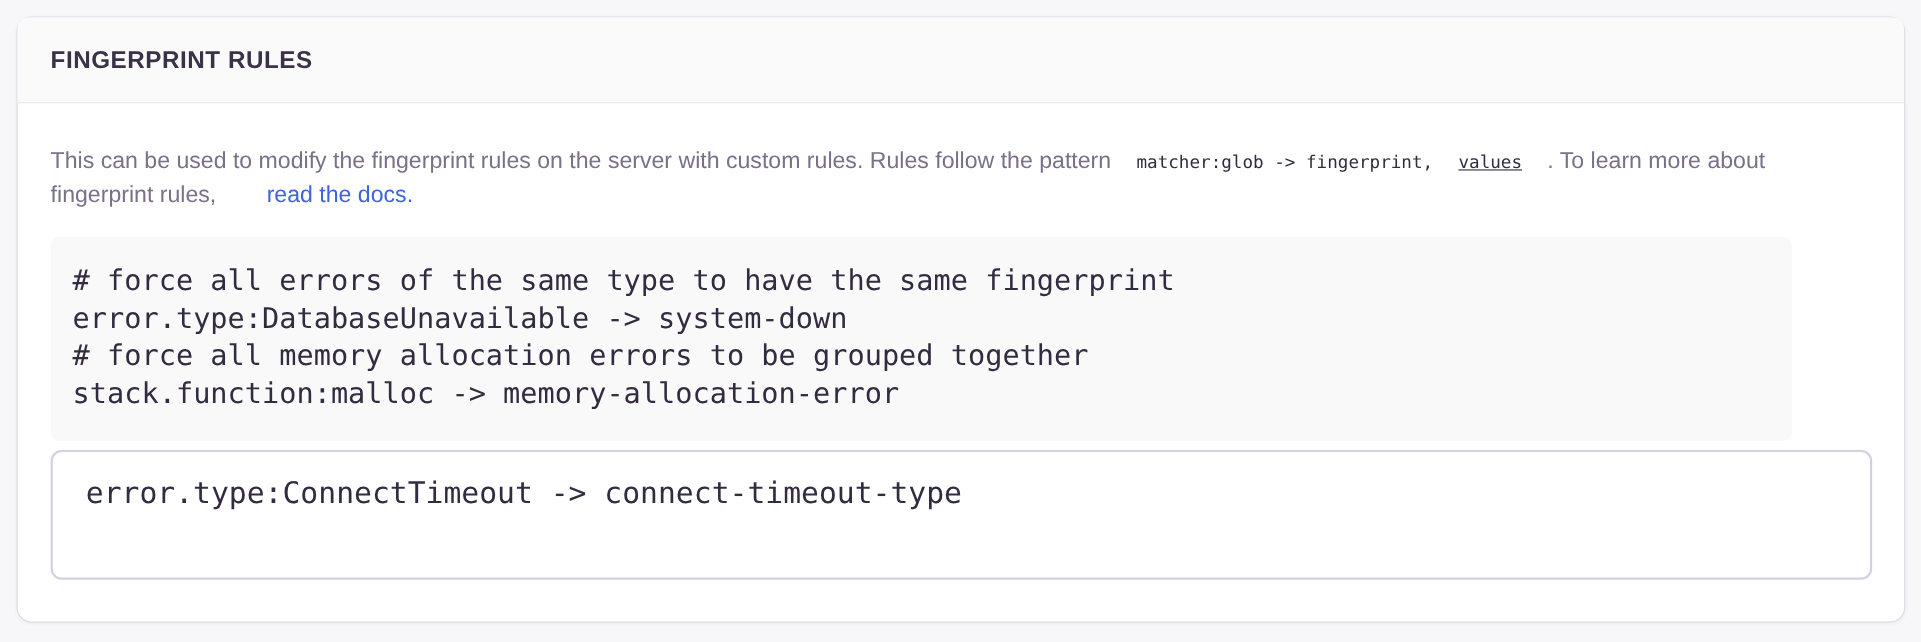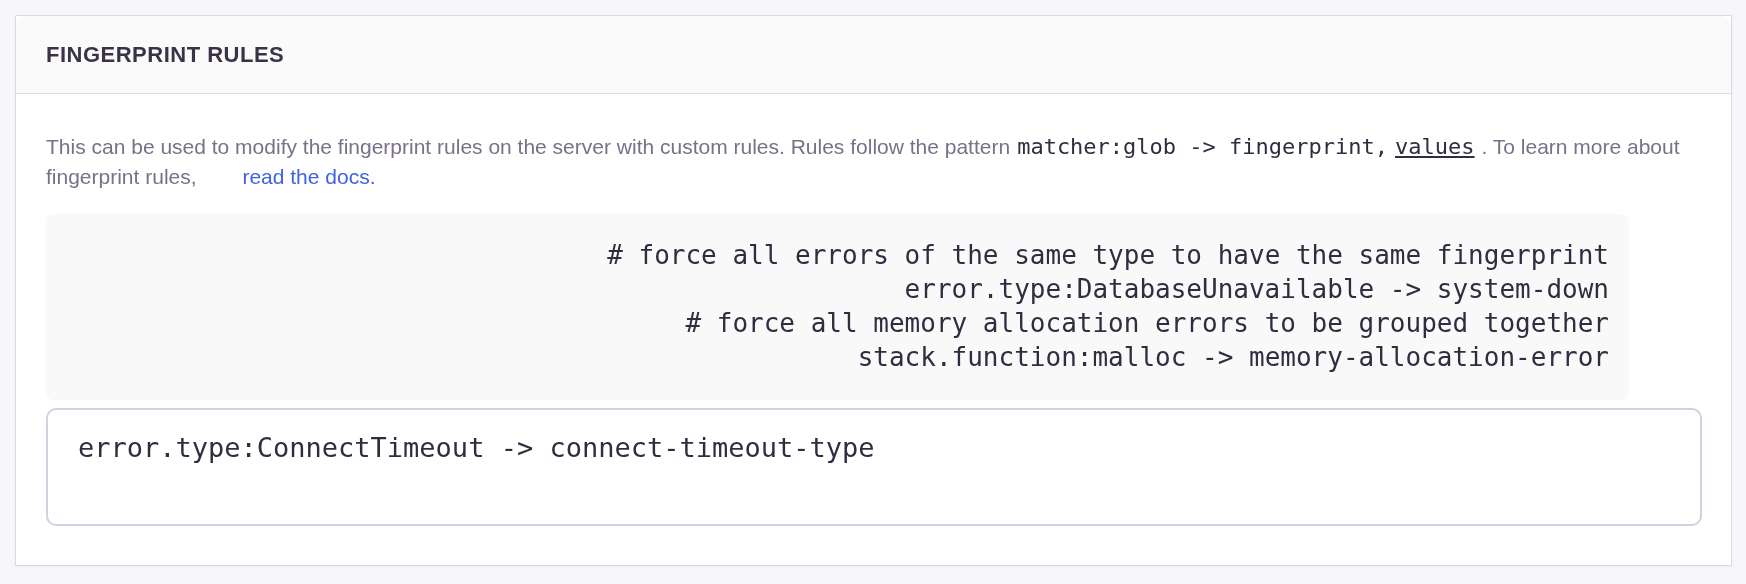--- a/index.html
+++ b/index.html
@@ -11,21 +11,21 @@
     overflow: hidden;
   }
   .panel {
     position: absolute;
     left: 15px;
     top: 15px;
     width: 1717px;
     height: 551px;
     background: #ffffff;
     border: 1px solid #dcd9e3;
-    border-radius: 1px;
+    border-radius: 14px;
     box-shadow: 0 1px 3px rgba(60, 50, 80, 0.05);
   }
   .panel-header {
     height: 78px;
     display: flex;
     align-items: center;
     padding: 0 30px;
     background: #fafafb;
     border-bottom: 1px solid #dcd9e3;
     border-radius: 10px 10px 0 0;
@@ -41,43 +41,42 @@
     padding: 24px 30px 30px 30px;
   }
   .description {
     margin: 14px 0 22px 0;
     font-size: 21px;
     line-height: 30px;
     color: #7a7088;
   }
   .inline-code {
     font-family: "DejaVu Sans Mono", monospace;
-    font-size: 22px;
+    font-size: 16px;
     color: #332b40;
-    margin: 0 7px;
+    margin: 0 23px;
   }
   .docs-link {
     color: #3e63dd;
     text-decoration: none;
     cursor: pointer;
     margin-left: 40px;
   }
   .example-pre {
     width: 1583px;
     height: 186px;
     background: #f9f9fa;
     border-radius: 8px;
     padding: 24px 20px;
     font-family: "DejaVu Sans Mono", monospace;
     font-size: 26px;
     line-height: 34px;
     color: #332b40;
     white-space: pre;
     overflow: hidden;
-    text-align: right;
   }
   .rules-textarea {
     display: block;
     margin-top: 8px;
     width: 1656px;
     height: 118px;
     background: #ffffff;
     border: 2px solid #d5cfdf;
     border-radius: 10px;
     padding: 22px 30px;

